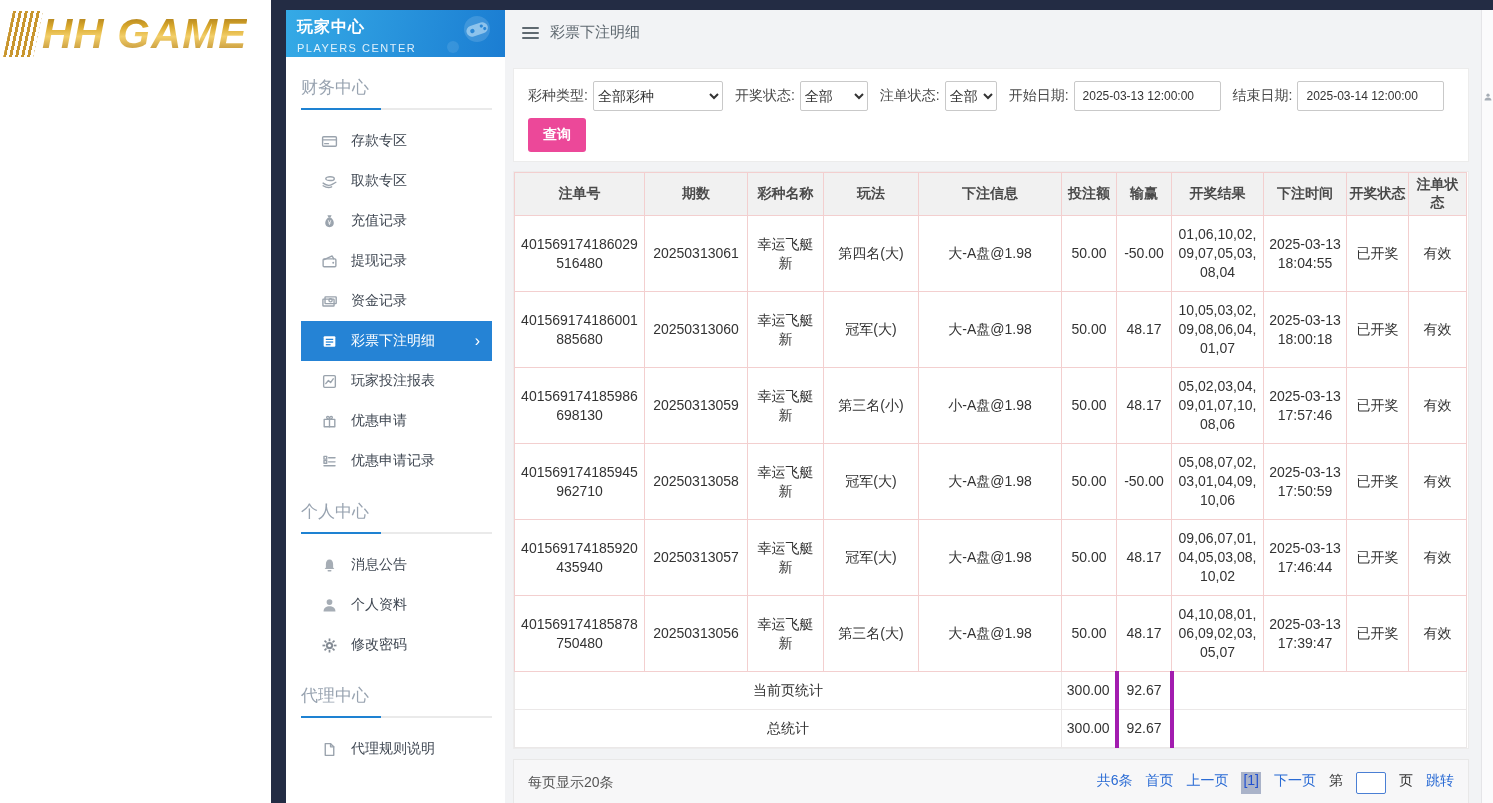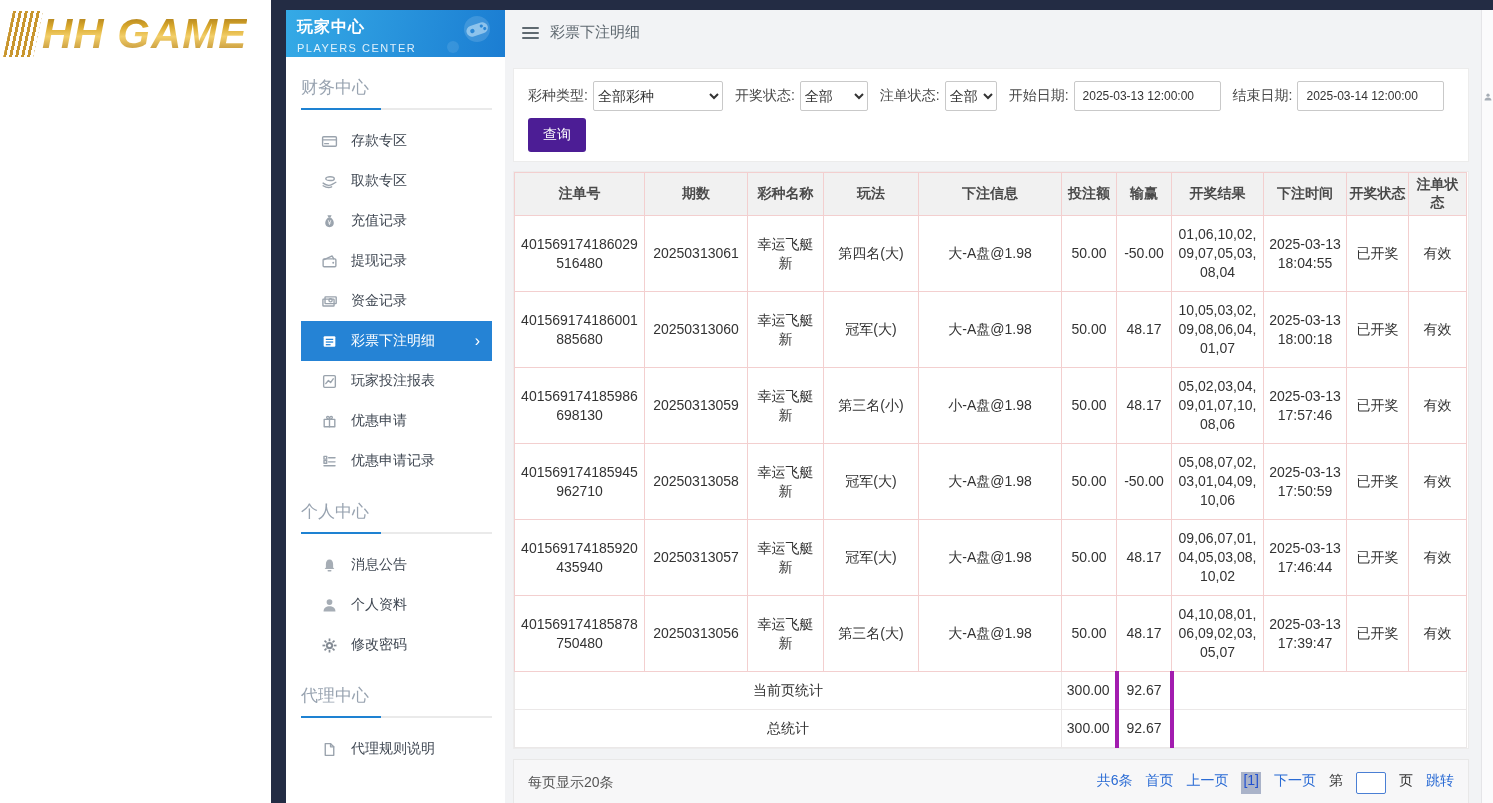--- a/index.html
+++ b/index.html
@@ -55,21 +55,21 @@
   .card { background:#fff; margin:0 12px 0 8px; border:1px solid #ececec; }
   .filter-card { margin-top:13px; padding:12px 14px 9px 14px; }
   .filter-row { display:flex; align-items:center; flex-wrap:nowrap; font-size:14px; color:#4a4a4a; }
   .f-label { margin:0 5px 0 12px; white-space:nowrap; }
   .f-label:first-child { margin-left:0; }
   .filter-row select { height:30px; border:1px solid #c9c9c9; border-radius:2px; background:#fff; font-size:14px; color:#333; font-family:inherit; }
   .sel-lottery { width:130px; }
   .sel-draw { width:68px; }
   .sel-bet { width:52px; }
   .filter-row input[type="text"] { height:30px; width:147px; border:1px solid #c9c9c9; border-radius:2px; font-size:12px; color:#333; padding:0 8px; font-family:inherit; }
-  .search-btn { margin-top:7px; background:#4c1d95; color:#fff; border:none; border-radius:3px; font-size:14px; padding:8px 15px; cursor:pointer; font-family:inherit; }
+  .search-btn { margin-top:7px; background:#ec4899; color:#fff; border:none; border-radius:3px; font-size:14px; padding:8px 15px; cursor:pointer; font-family:inherit;font-weight:bold; }
 
   .table-card { margin-top:9px; border:1px solid #ececec; min-height:576px; }
   table.bet { border-collapse:collapse; table-layout:fixed; width:952px; font-size:14px; color:#333; }
   table.bet th { background:#f1f1f1; font-weight:bold; color:#4a4a4a; height:43px; font-size:14px; padding:2px; }
   table.bet td { height:76px; text-align:center; word-break:break-all; line-height:1.35; padding:2px 3px; }
   table.bet th, table.bet td { border:1px solid #f3cfcf; }
   table.bet tr.summary-row td { height:38px; border:1px solid #ebe8e8; font-size:14px; }
   table.bet tr.summary-row td.amt { border-left:1px solid #f3cfcf; border-right:4px solid #a21caf; }
 
   .pager { margin:10px 12px 0 8px; height:47px; background:#f7f7f8; border:1px solid #e8e8e8;

